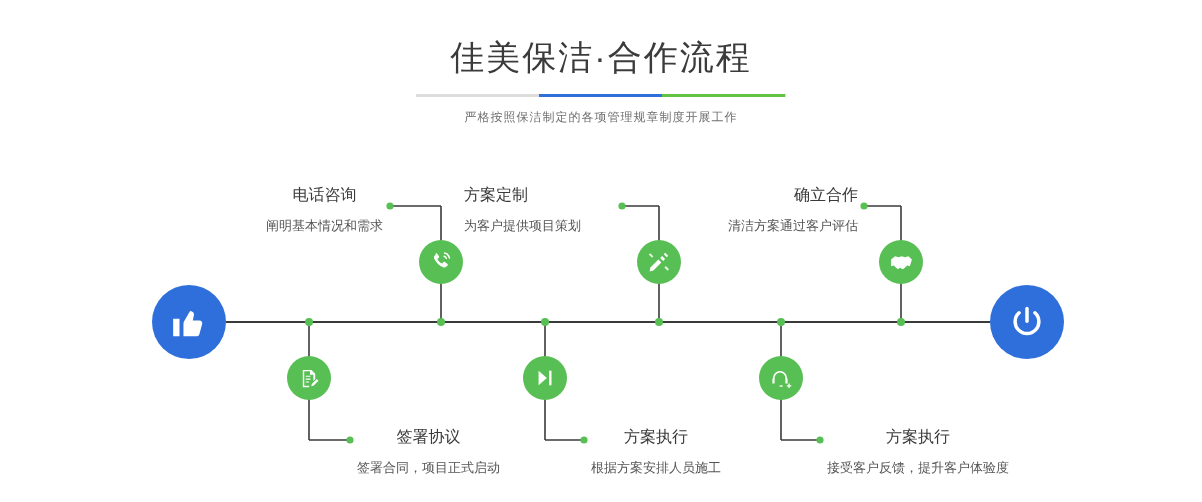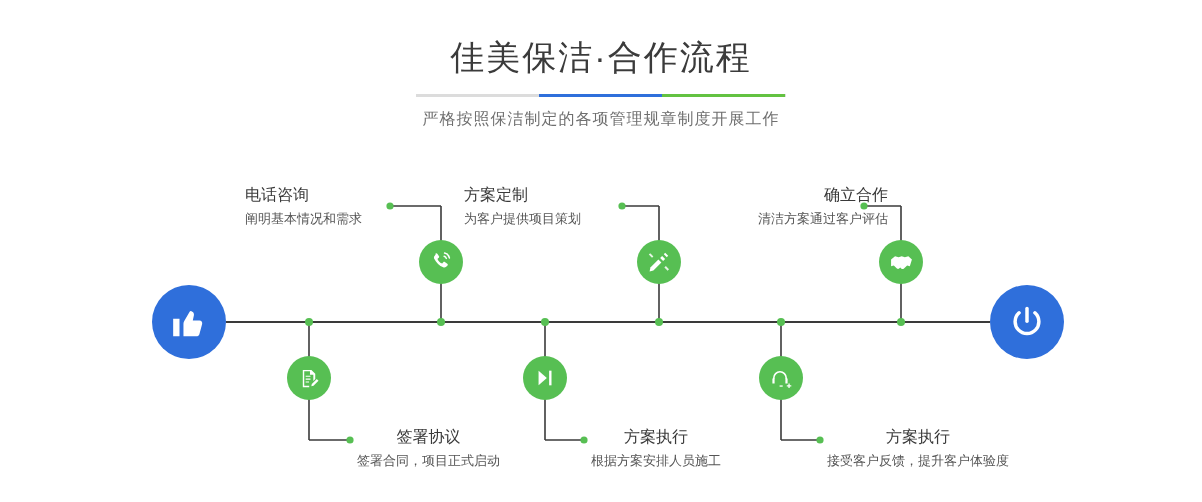--- a/index.html
+++ b/index.html
@@ -30,21 +30,21 @@
     background:#dcdcdc;
   }
   .rule .seg{
     position:absolute;top:0;height:3px;width:123px;
   }
   .rule .seg.s1{left:0;background:#dcdcdc;}
   .rule .seg.s2{left:123px;background:#2f6fdb;}
   .rule .seg.s3{left:246px;background:#63c241;}
   .subtitle{
     margin-top:12px;
-    font-size:16px;
+    font-size:12px;
     color:#6f6f6f;
     letter-spacing:1px;
   }
   
   .flow{
     position:absolute;left:0;top:0;width:1202px;height:502px;
   }
   svg.lines{position:absolute;left:0;top:0;width:1202px;height:502px;}
 
   .endcap{
@@ -67,21 +67,21 @@
   }
 
   .lbl{
     position:absolute;
     white-space:nowrap;
   }
   .lbl .t1{
     font-size:16px;color:#3a3a3a;line-height:22px;
   }
   .lbl .t2{
-    font-size:13px;color:#555;line-height:20px;margin-top:3px;
+    font-size:13px;color:#555;line-height:20px;margin-top:10px;
   }
   .lbl.up{text-align:left;}
   .lbl.down{text-align:center;}
 </style>
 </head>
 <body>
 
 <div class="header">
   <div class="title">佳美保洁·合作流程</div>
   <div class="rule">
@@ -142,21 +142,21 @@
     </svg>
   </div>
 
   <div class="node" style="left:419px;top:240px;">
     <svg width="24" height="24" viewBox="0 0 24 24" fill="#ffffff">
       <path d="M6.6 3.5c.5-.5 1.3-.4 1.7.2l1.7 2.5c.3.5.2 1.1-.2 1.5l-1 .9c-.2.2-.3.5-.1.8.9 1.7 2.2 3 3.9 3.9.3.2.6.1.8-.1l.9-1c.4-.4 1-.5 1.5-.2l2.5 1.7c.6.4.7 1.2.2 1.7l-1.3 1.3c-.8.8-2 1-3 .6C10.4 15.8 7.3 12.7 5.2 8.7c-.5-1-.3-2.2.5-3l.9-1.2z"></path>
       <path d="M15.6 3.1c2.4.5 4.3 2.4 4.8 4.8" stroke="#ffffff" stroke-width="1.5" fill="none" stroke-linecap="round"></path>
       <path d="M15.1 6.2c1.1.3 1.9 1.1 2.2 2.2" stroke="#ffffff" stroke-width="1.5" fill="none" stroke-linecap="round"></path>
     </svg>
   </div>
-  <div class="lbl up" style="left:245px;top:184px;width:145px;text-align:left;">
+  <div class="lbl up" style="left:252px;top:184px;width:145px;text-align:center;">
     <div class="t1">电话咨询</div>
     <div class="t2">阐明基本情况和需求</div>
   </div>
 
   <div class="node" style="left:287px;top:356px;">
     <svg width="23" height="23" viewBox="0 0 24 24" fill="#ffffff">
       <path d="M5 3h9l4 4v5.5l-2 2V8h-3.5V4.5H6.5v15h5.2v1.5H5z"></path>
       <path d="M8 9h5v1.3H8zM8 12h5v1.3H8zM8 15h3.5v1.3H8z"></path>
       <path d="M19.6 12.6l1.8 1.8-5.2 5.2-2.3.5.5-2.3z"></path>
     </svg>
@@ -189,21 +189,21 @@
   <div class="lbl down" style="left:591px;top:426px;">
     <div class="t1">方案执行</div>
     <div class="t2">根据方案安排人员施工</div>
   </div>
 
   <div class="node" style="left:879px;top:240px;">
     <svg width="25" height="25" viewBox="0 0 24 24" fill="#ffffff">
       <path d="M2 9.2l3.8-3.1 3.4.8 3-.9 3 .9 3.4-.8L22 9.2l-2 6.3-2.6-.6-3.3 3c-.6.5-1.5.5-2.1 0l-1.2-1.1-1.1 1c-.6.5-1.5.5-2.1-.1L4.6 14.9 2 15.5z"></path>
     </svg>
   </div>
-  <div class="lbl up" style="left:736px;top:184px;width:152px;text-align:right;">
+  <div class="lbl up" style="left:706px;top:184px;width:152px;text-align:right;">
     <div class="t1">确立合作</div>
     <div class="t2">清洁方案通过客户评估</div>
   </div>
 
   <div class="node" style="left:759px;top:356px;">
     <svg width="24" height="24" viewBox="0 0 24 24" fill="#ffffff">
       <path d="M4 12a7 7 0 0 1 14 0v1h-1.6v-1a5.4 5.4 0 1 0-10.8 0v1H4z"></path>
       <path d="M3.4 12.4h2.2v5H3.4zM16.4 12.4h2.2v5h-2.2z"></path>
       <path d="M10.6 19.4h3.1v1.3h-3.1z"></path>
       <path d="M19.4 17.6h1.3v1.6h1.6v1.3h-1.6v1.6h-1.3v-1.6h-1.6v-1.3h1.6z"></path>

